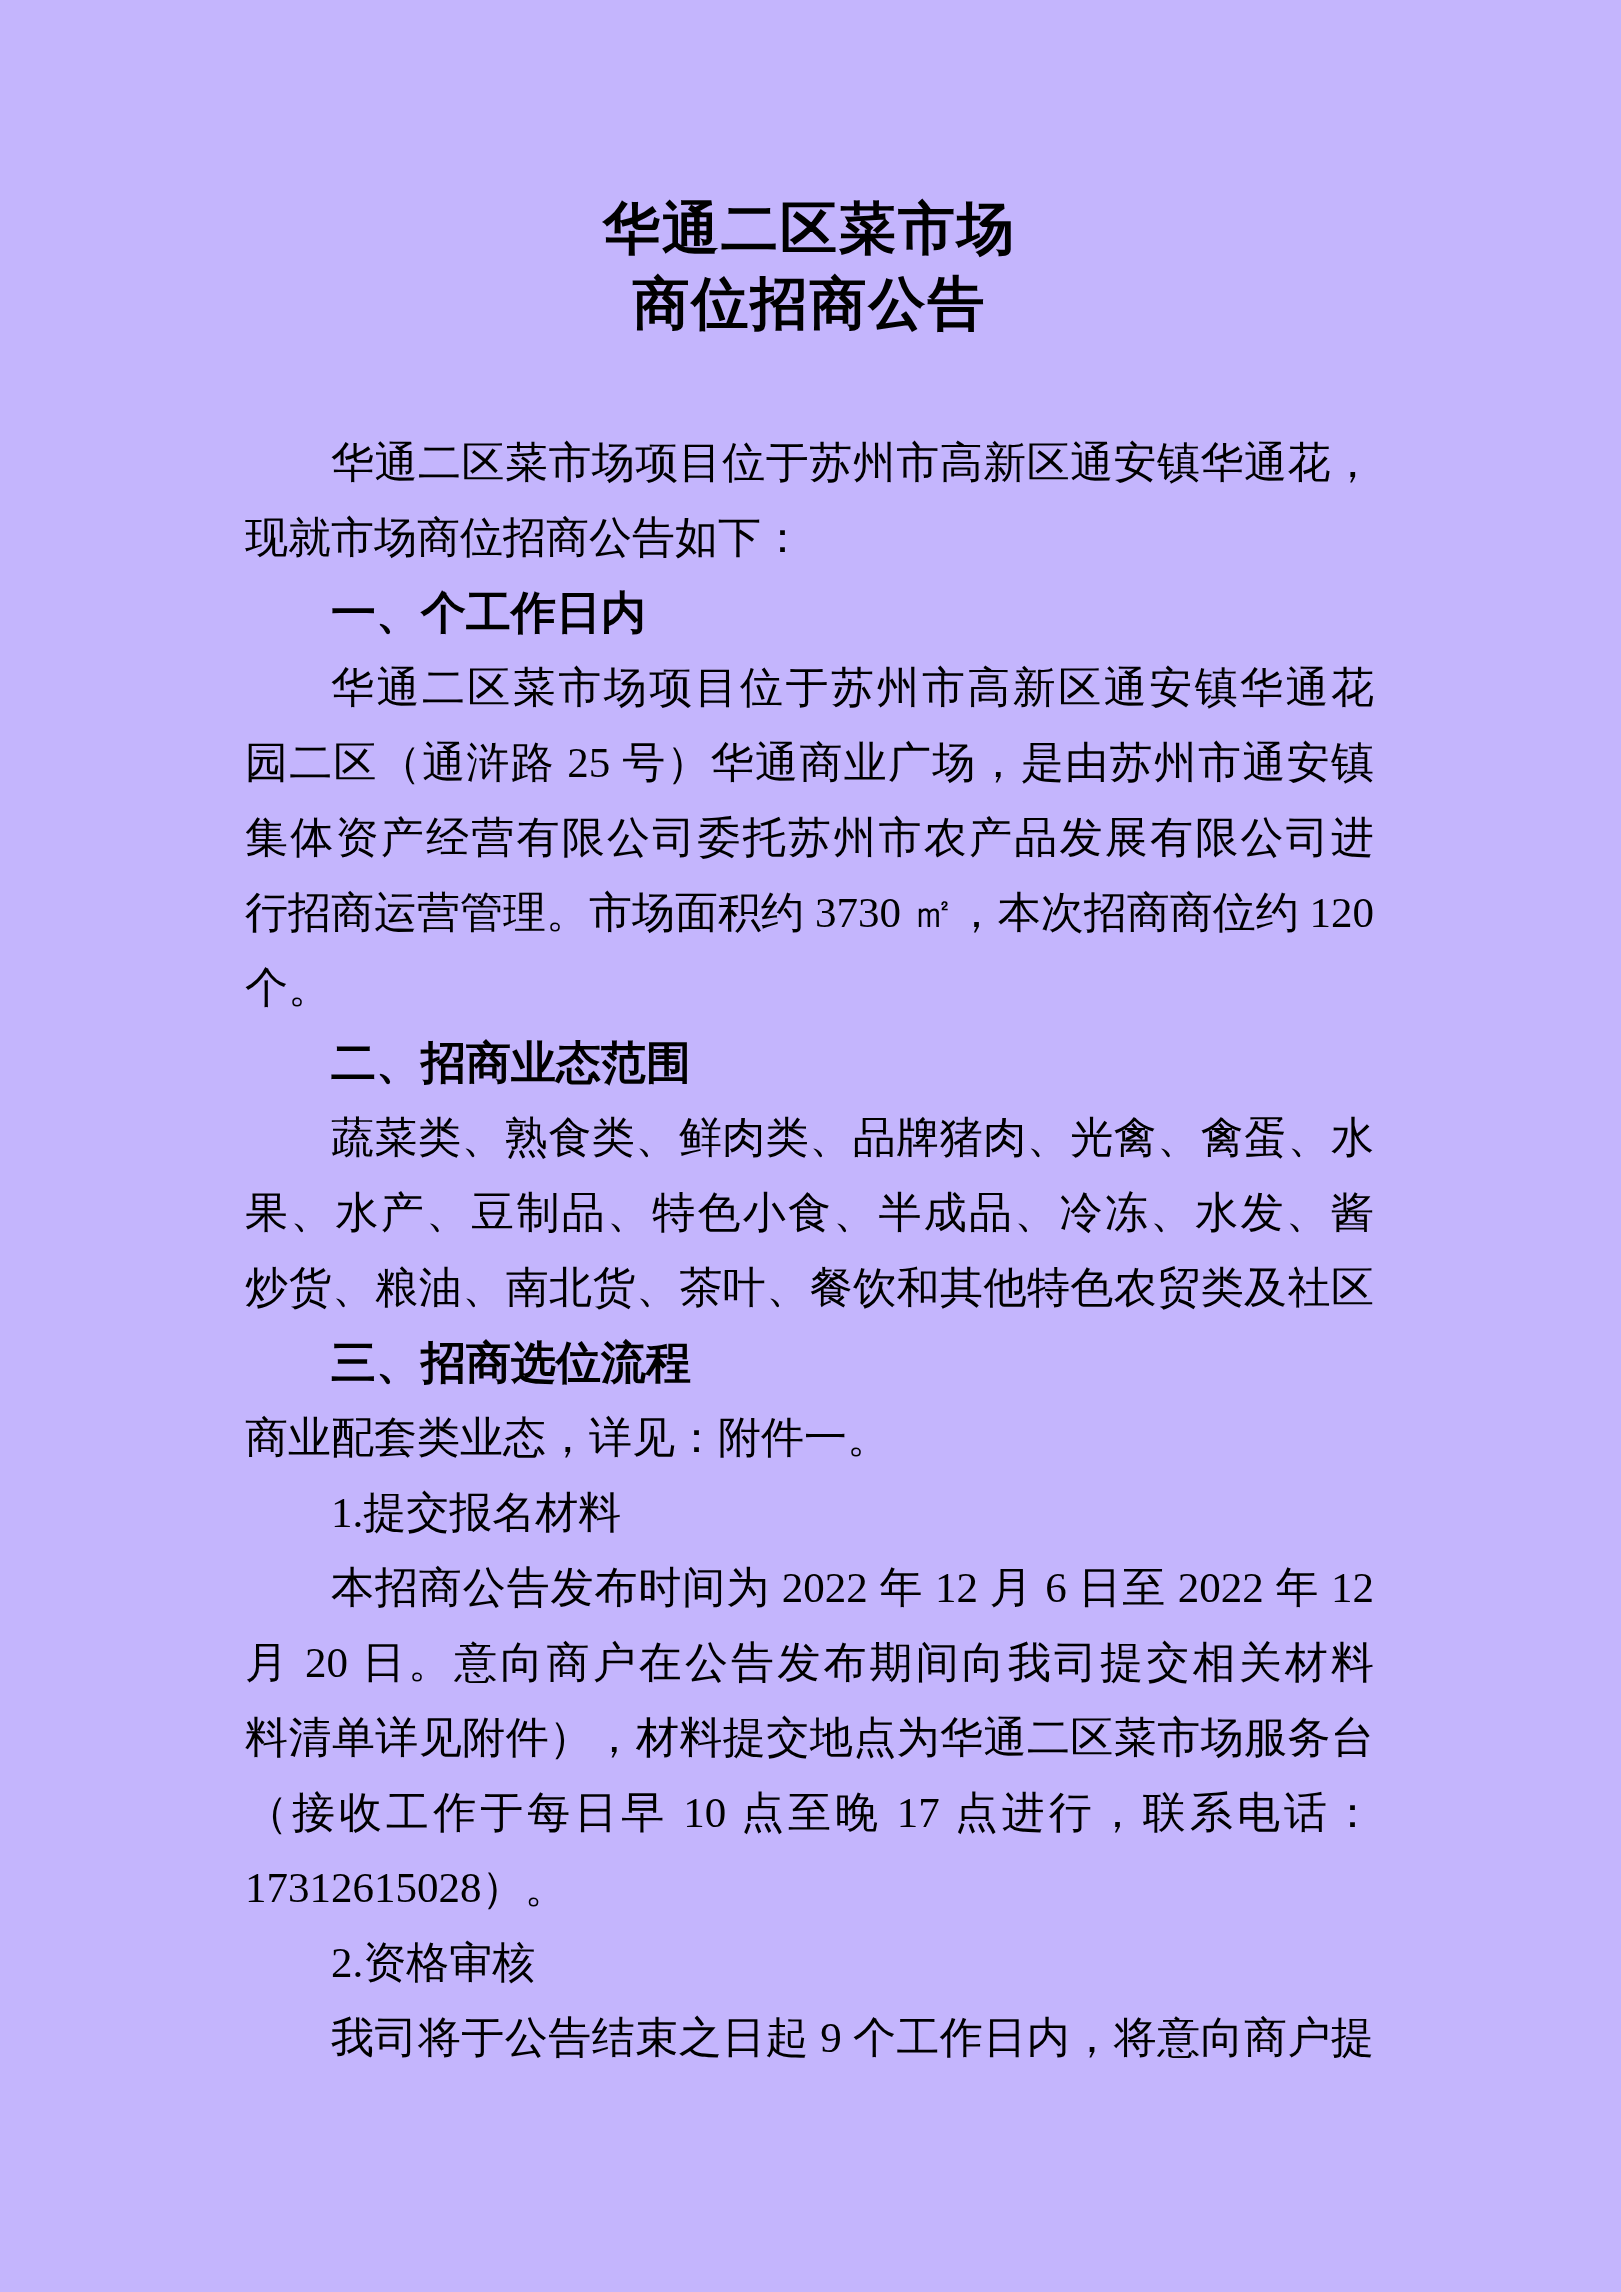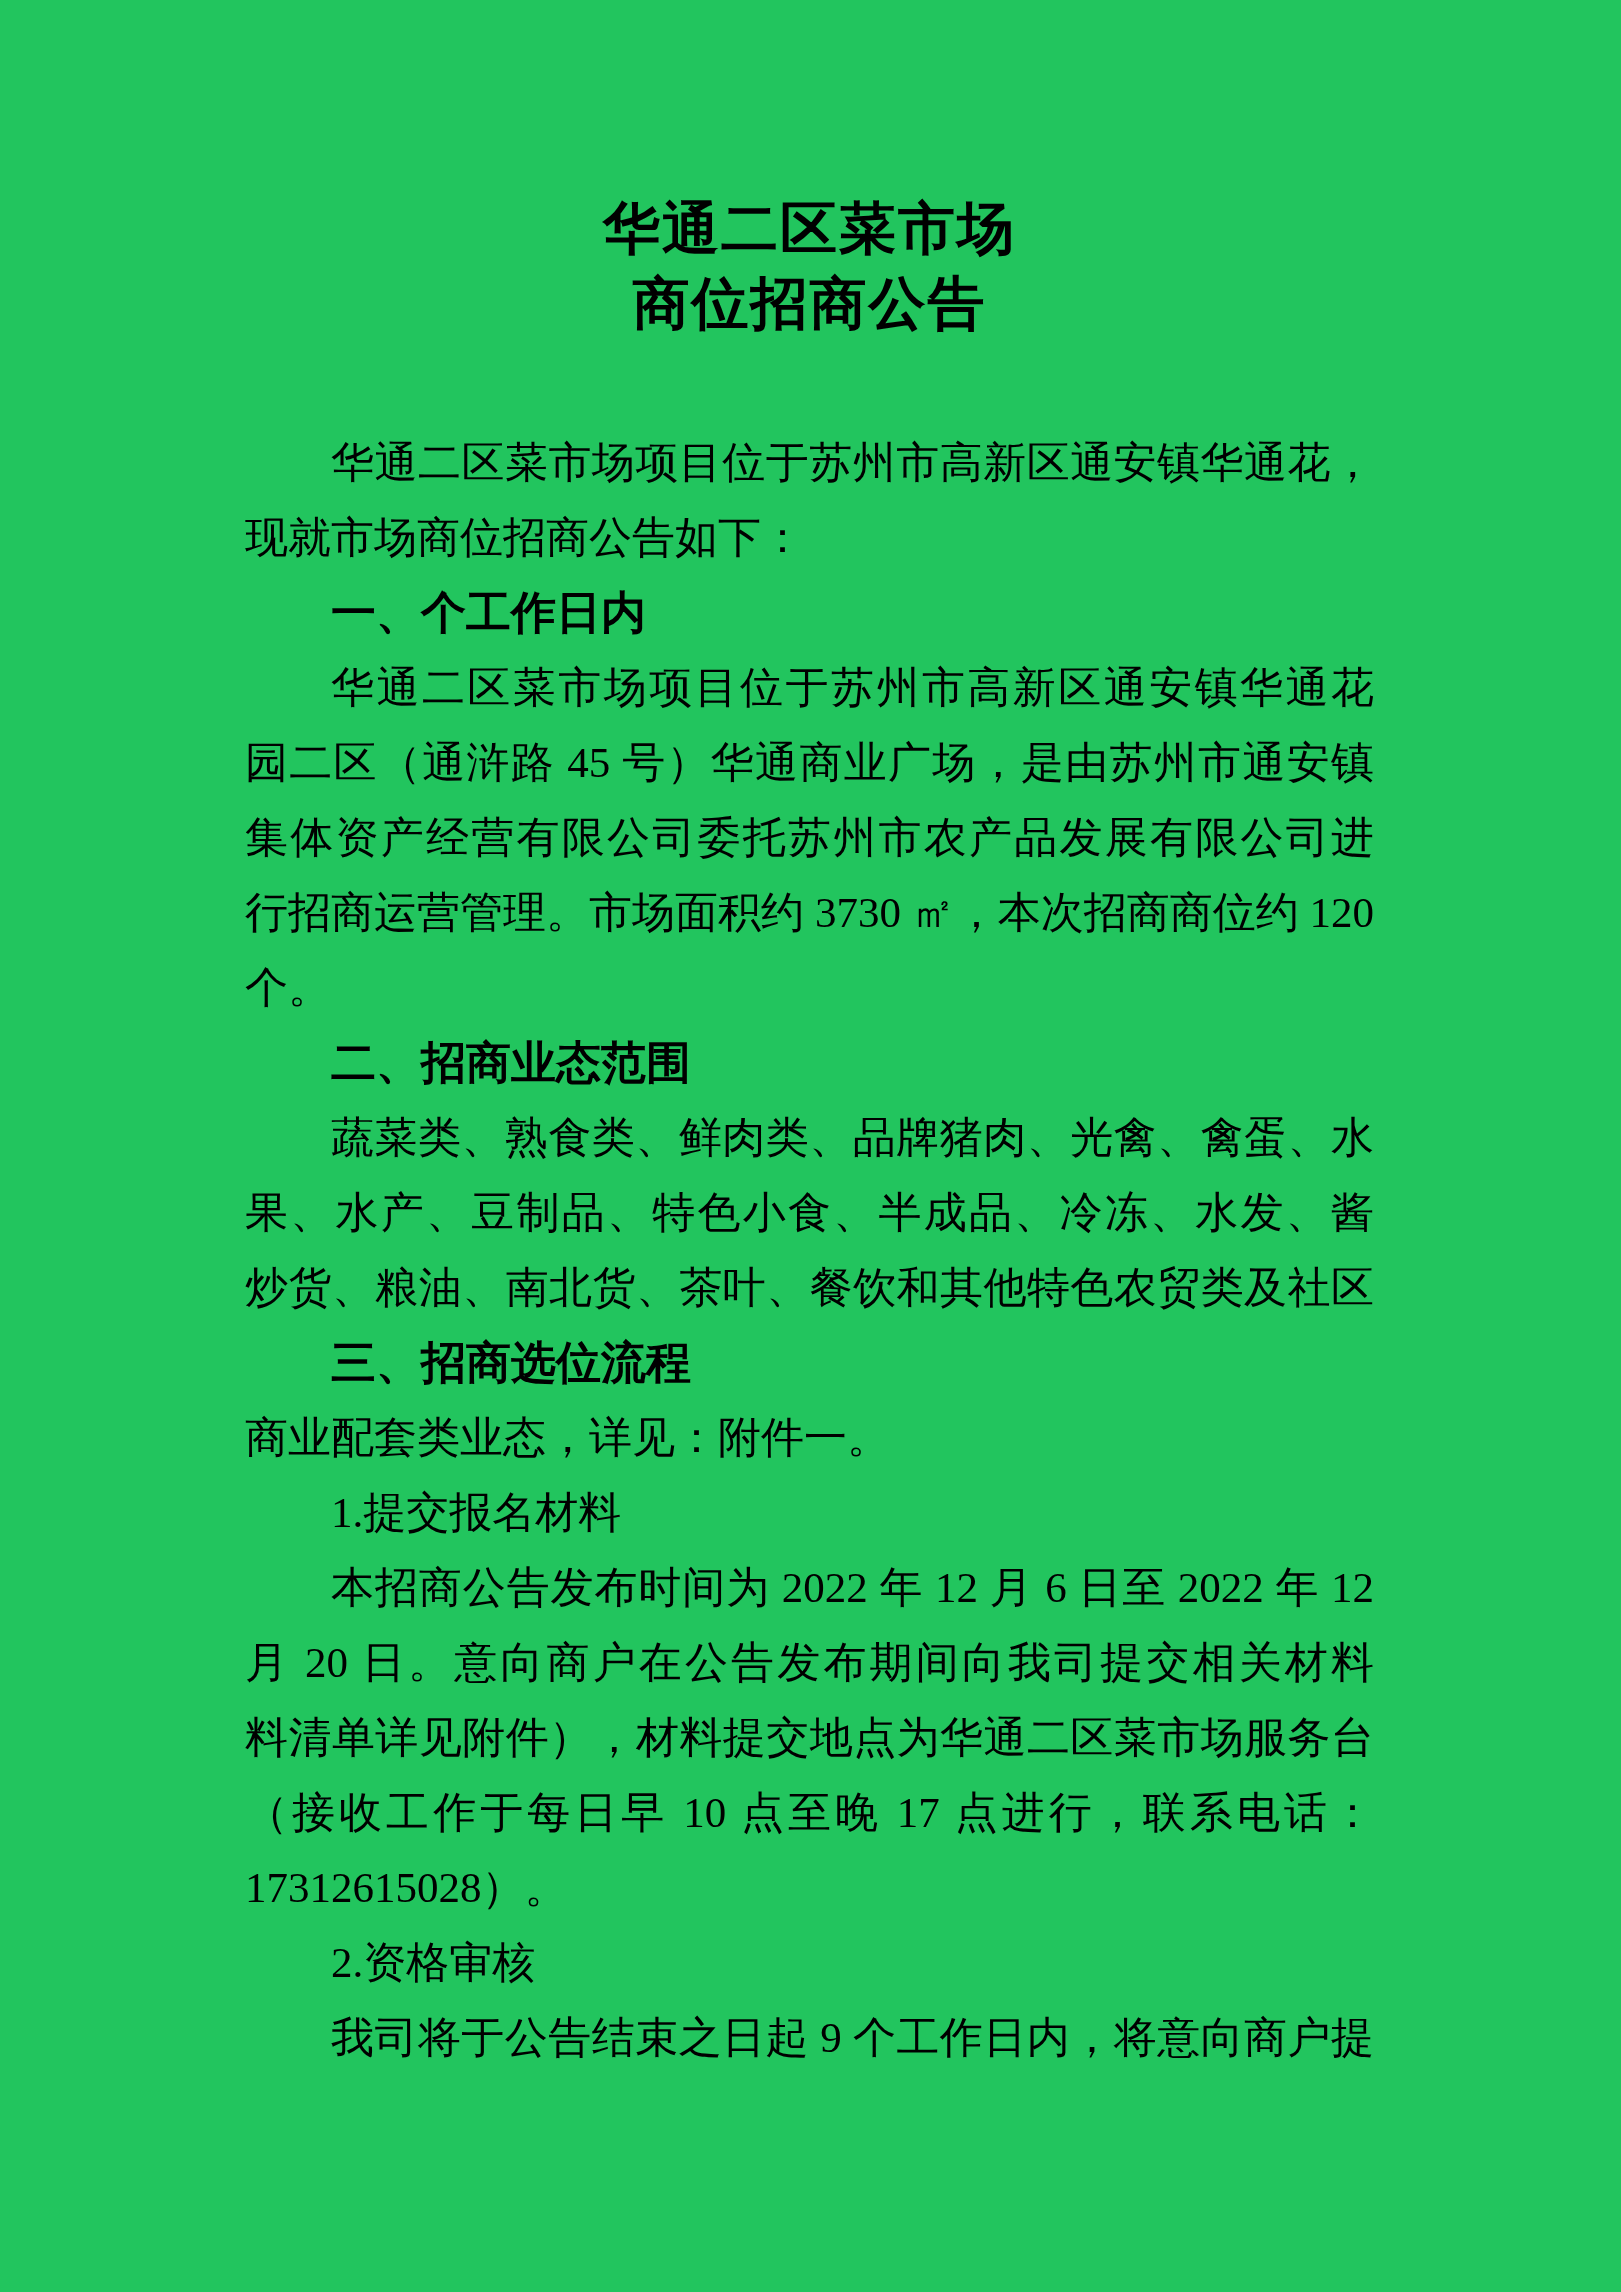--- a/index.html
+++ b/index.html
@@ -9,21 +9,21 @@
   }
   body {
     width: 1621px;
     height: 2293px;
     color: #000000;
   }
   .page {
     position: relative;
     width: 1621px;
     height: 2293px;
-    background: #22c55e;
+    background: #c4b5fd;
     overflow: hidden;
   }
   .title-block {
     padding-top: 191px;
     margin-left: 245px;
     width: 1129px;
     text-align: center;
   }
   .title-line {
     font-family: "Liberation Serif", "DejaVu Serif", serif;
@@ -72,21 +72,21 @@
   </header>
 
   <main class="body-block">
 
     <div class="line indent fill">华通二区菜市场项目位于苏州市高新区通安镇华通花，</div>
     <div class="line">现就市场商位招商公告如下：</div>
 
     <div class="line indent heading">一、个工作日内</div>
 
     <div class="line indent fill">华通二区菜市场项目位于苏州市高新区通安镇华通花</div>
-    <div class="line fill">园二区（通浒路 45 号）华通商业广场，是由苏州市通安镇</div>
+    <div class="line fill">园二区（通浒路 25 号）华通商业广场，是由苏州市通安镇</div>
     <div class="line fill">集体资产经营有限公司委托苏州市农产品发展有限公司进</div>
     <div class="line fill">行招商运营管理。市场面积约 3730 ㎡，本次招商商位约 120</div>
     <div class="line">个。</div>
 
     <div class="line indent heading">二、招商业态范围</div>
 
     <div class="line indent fill">蔬菜类、熟食类、鲜肉类、品牌猪肉、光禽、禽蛋、水</div>
     <div class="line fill">果、水产、豆制品、特色小食、半成品、冷冻、水发、酱菜、</div>
     <div class="line fill">炒货、粮油、南北货、茶叶、餐饮和其他特色农贸类及社区</div>
     <div class="line indent heading">三、招商选位流程</div>

